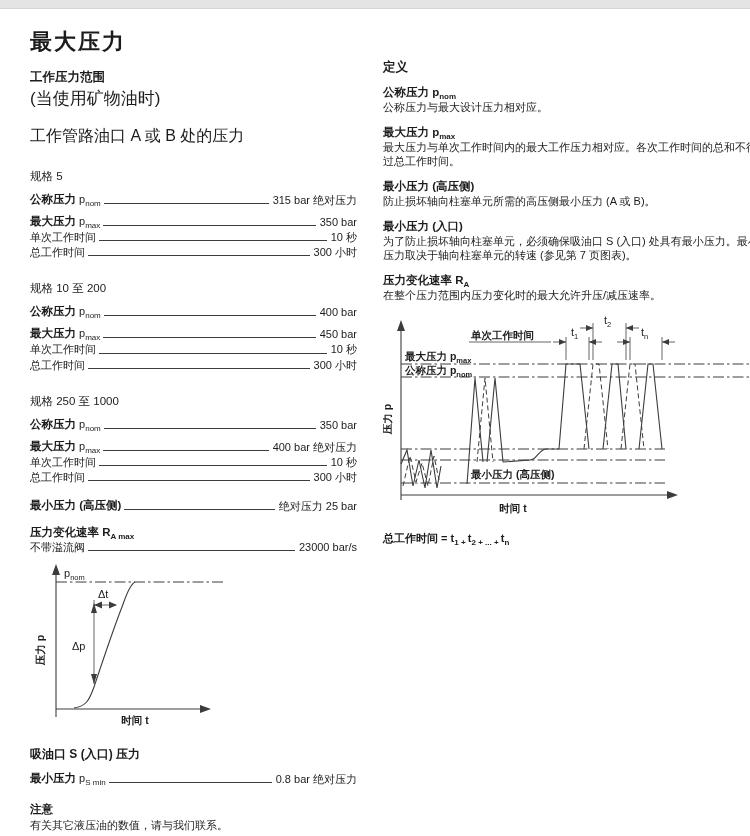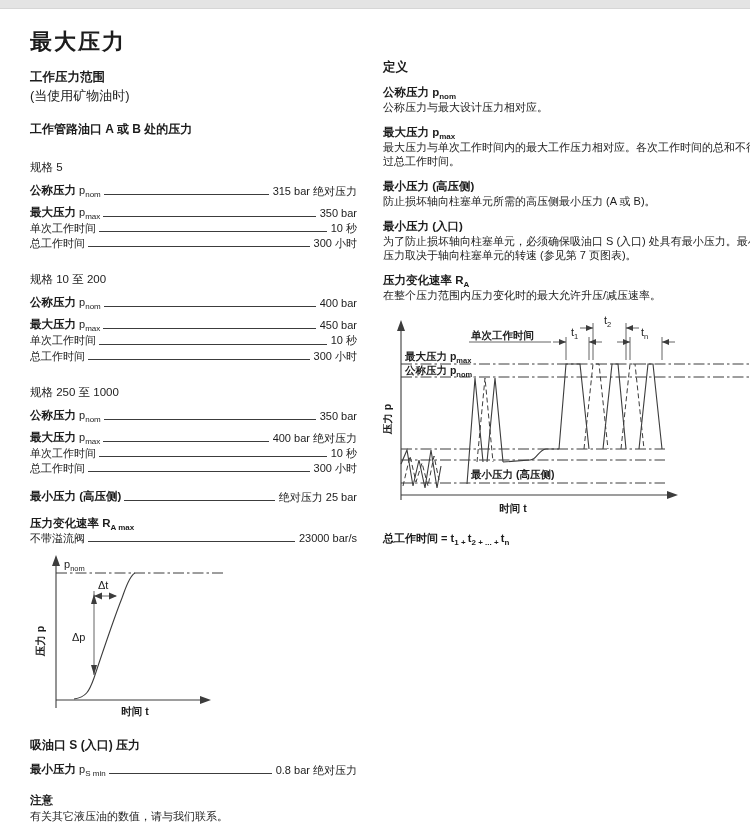--- a/index.html
+++ b/index.html
@@ -8,22 +8,22 @@
     font-family:"Liberation Sans","DejaVu Sans",sans-serif;
     color:#1c1c1c;-webkit-font-smoothing:antialiased;
   }
   .page-edge-top{height:8px;background:#e4e4e4;border-bottom:1px solid #d6d6d6;}
   .content{display:flex;padding:4px 8px 0 30px;box-sizing:border-box;}
   .col-left{width:327px;flex:none;}
   .col-right{width:385px;flex:none;margin-left:26px;padding-top:46px;}
 
   h1{font-size:22px;font-weight:bold;margin:14px 0 12px 0;letter-spacing:2px;}
   .sec-title{font-size:12.5px;font-weight:bold;margin:2px 0 1px 0;}
-  .sec-sub{font-size:13px;margin:0 0 16px 0;}
-  .port-head{font-size:12px;font-weight:bold;margin:0 0 16px 0;}
+  .sec-sub{font-size:17px;margin:0 0 16px 0;}
+  .port-head{font-size:16px;font-weight:normal;margin:0 0 16px 0;}
   .group{margin-bottom:14px;}
   .group-name{font-size:11.5px;margin:22px 0 8px 0;}
   .row{display:flex;align-items:flex-end;font-size:11px;line-height:1.3;margin-bottom:1px;}
   .row.sp{margin-bottom:7px;}
   .row-label{white-space:nowrap;}
   .row-label b{font-size:11.5px;}
   .leader{flex:1;border-bottom:1px solid #3c3c3c;margin:0 4px 3px 3px;min-width:18px;}
   .row-value{white-space:nowrap;}
   sub{font-size:8px;line-height:0;}
   .rate-head{font-size:11.5px;font-weight:bold;margin:12px 0 0 0;line-height:1.25;}

